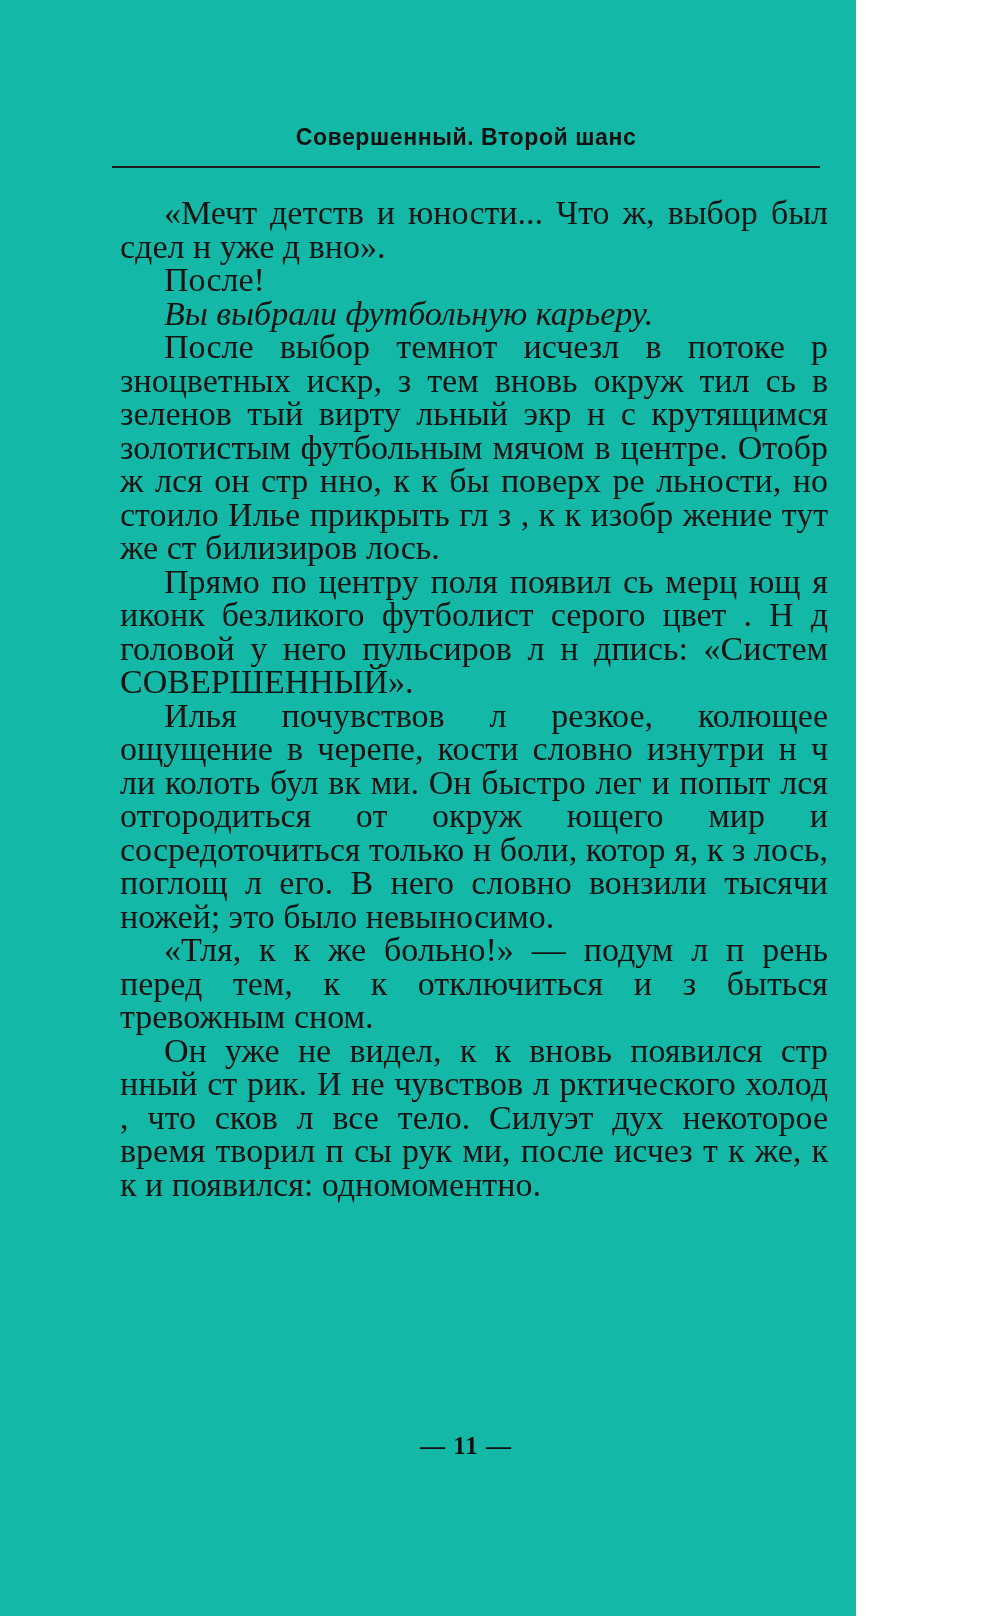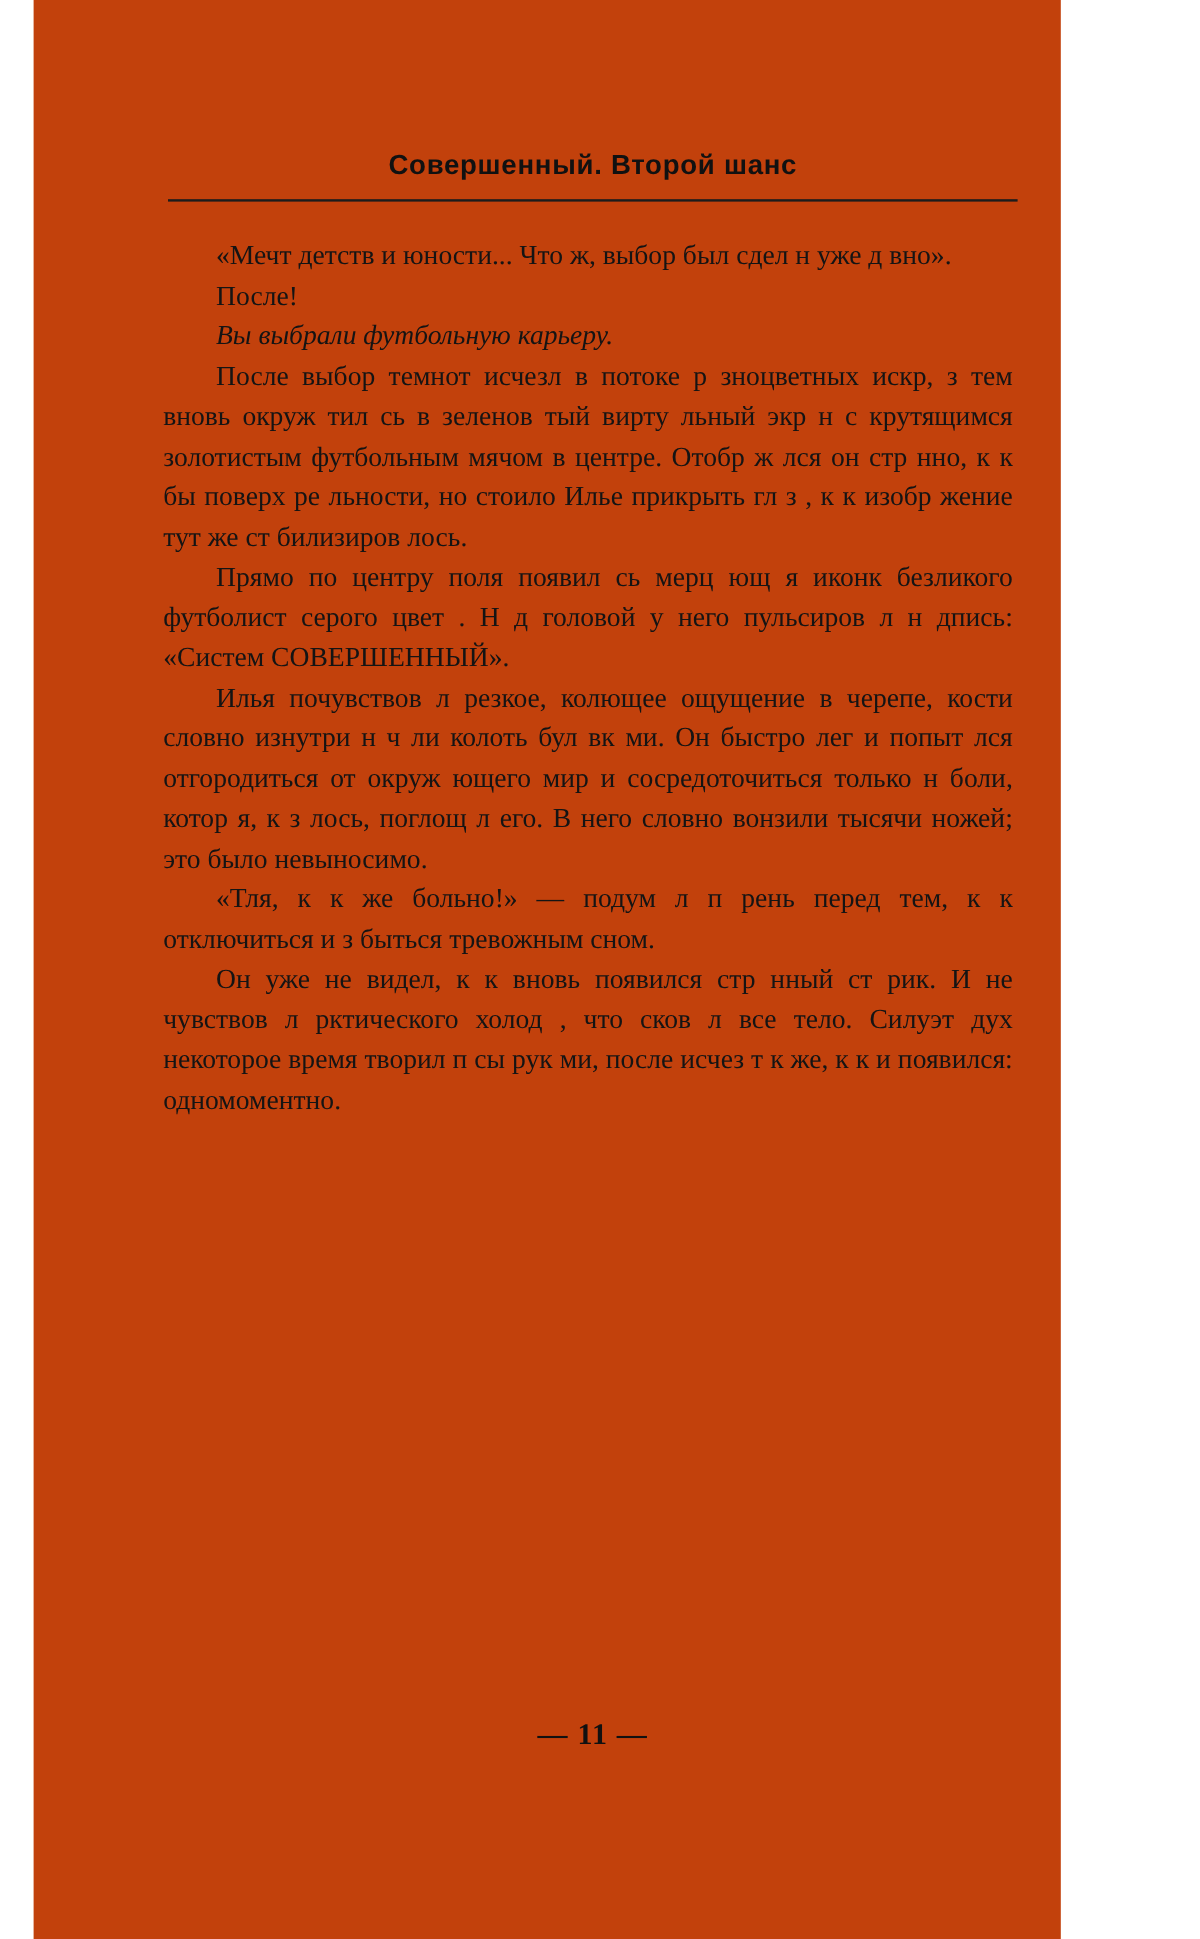--- a/index.html
+++ b/index.html
@@ -4,46 +4,45 @@
 <style>
   html, body {
     margin: 0;
     padding: 0;
     background: #ffffff;
   }
   .page {
     position: relative;
     width: 856px;
     height: 1616px;
-    background: #c2410c;
+    background: #14b8a6;
     color: #161616;
     font-family: "Liberation Serif", serif;
     overflow: hidden;
-    margin-left: 28px;
   }
   .running-head {
     position: absolute;
     top: 124px;
     left: 112px;
     width: 708px;
     text-align: center;
     font-family: "Liberation Sans", sans-serif;
     font-weight: bold;
     font-size: 23px;
     letter-spacing: 0.6px;
     color: #111111;
     padding-bottom: 15px;
     border-bottom: 2px solid #1c1c1c;
   }
   .body-text {
     position: absolute;
     top: 196px;
-    left: 108px;
+    left: 120px;
     width: 708px;
-    font-size: 23px;
+    font-size: 34px;
     line-height: 33.5px;
     text-align: justify;
     color: #141414;
   }
   .body-text p {
     margin: 0;
     padding: 0;
     text-indent: 44px;
   }
   .body-text p.italic {

